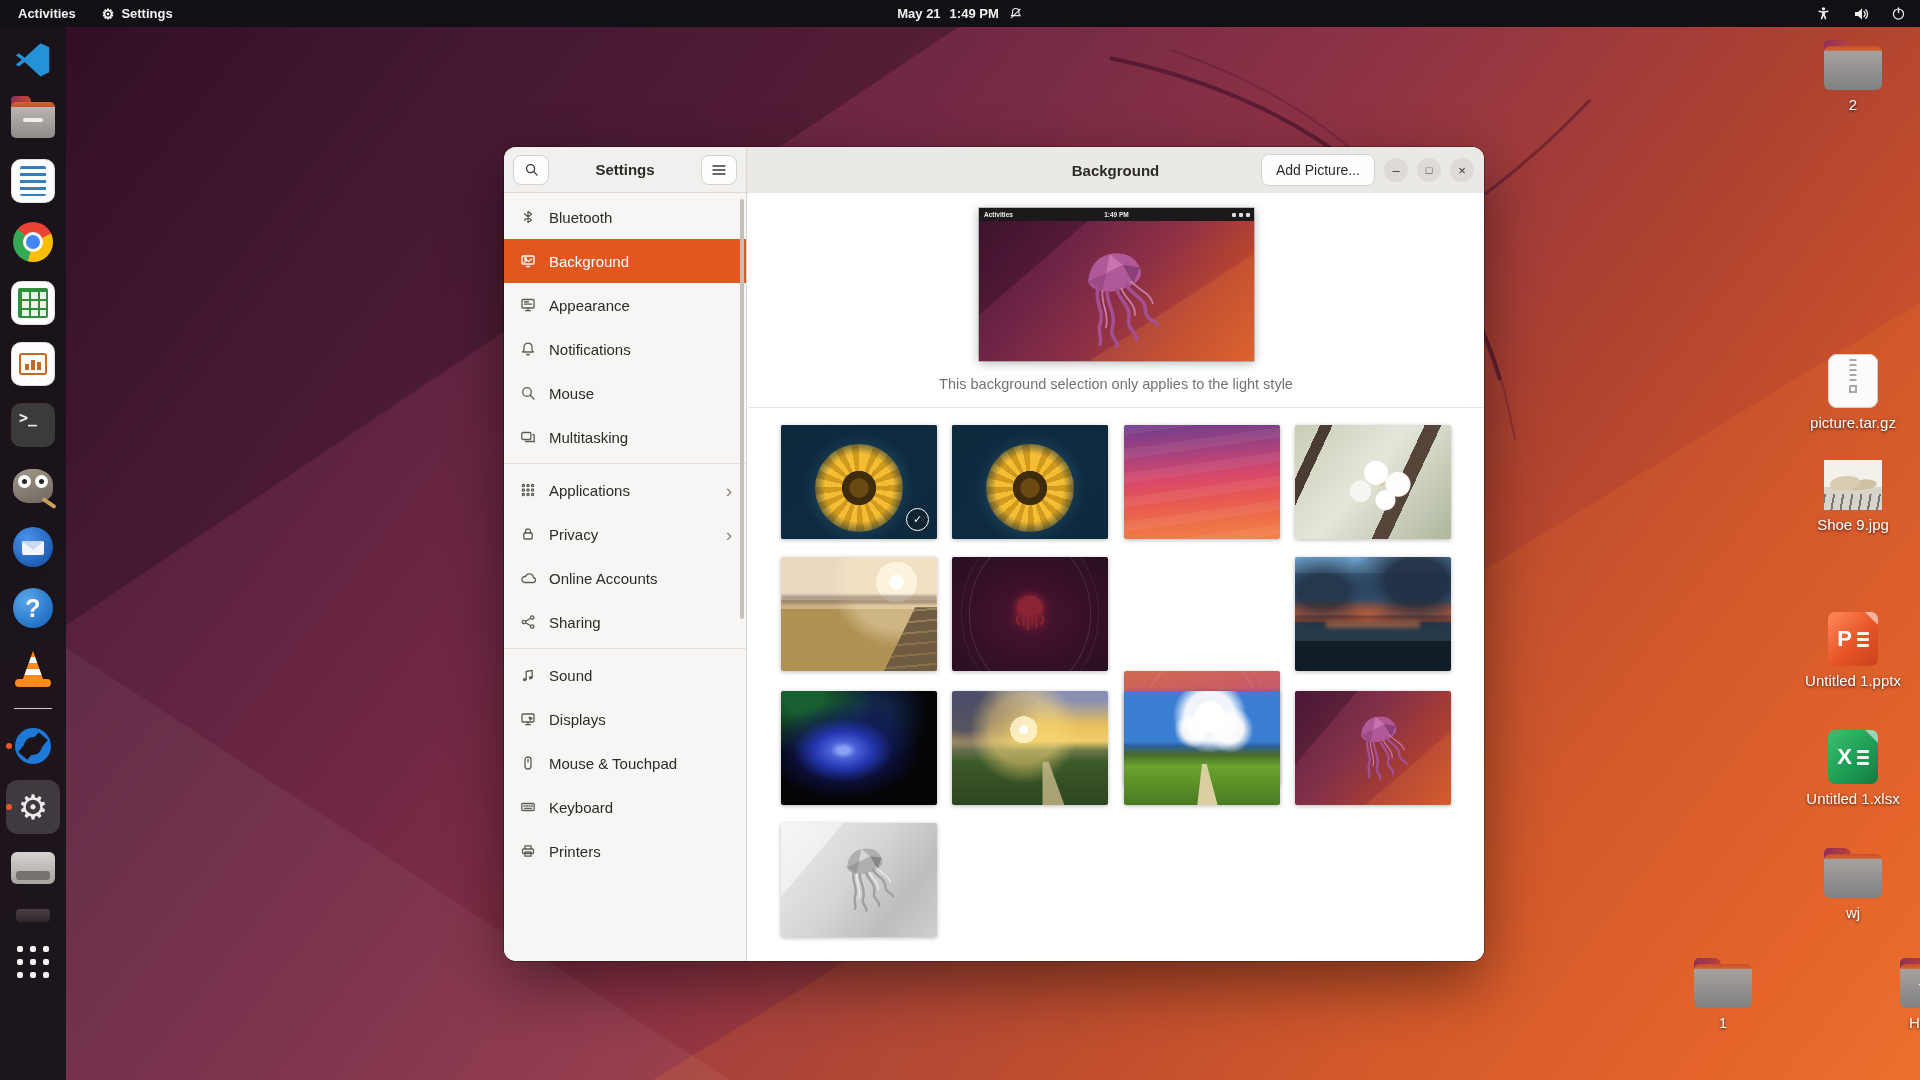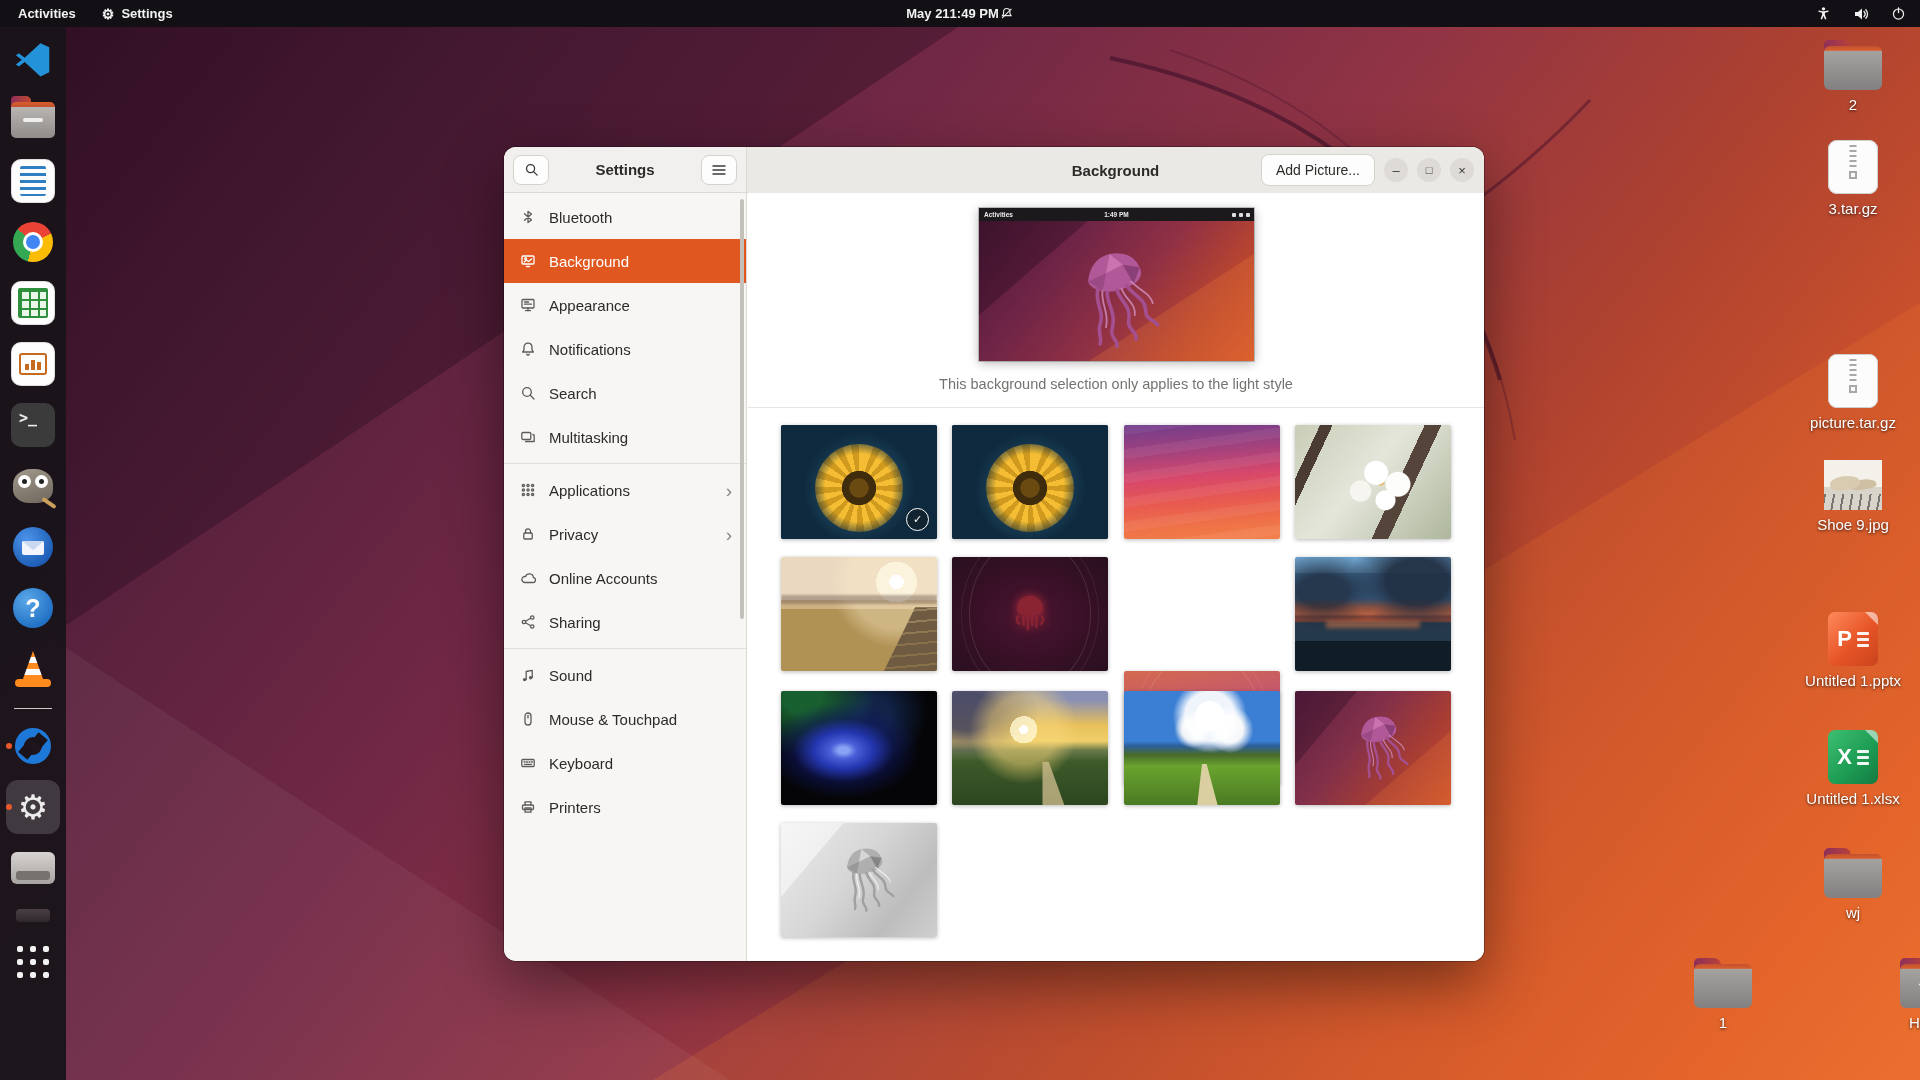--- a/index.html
+++ b/index.html
@@ -13,21 +13,21 @@
   .facet2{position:absolute;inset:0;background:rgba(255,130,46,.16);clip-path:polygon(100% 28%,100% 100%,34% 100%);}
   .facet3{position:absolute;inset:0;background:rgba(255,255,255,.05);clip-path:polygon(0 100%,38% 100%,0 56%);}
   .swoosh{position:absolute;left:1050px;top:40px;width:560px;height:430px;}
 
   
   .topbar{position:absolute;left:0;top:0;width:1920px;height:27px;background:#121014;display:flex;align-items:center;color:#f2f2f2;font-size:13px;font-weight:600;z-index:50;}
   .tb-left{display:flex;align-items:center;gap:26px;margin-left:18px;}
   .tb-activities{cursor:default;}
   .tb-app{display:flex;align-items:center;gap:7px;}
   .tb-gear{font-size:14px;line-height:1;}
-  .tb-center{position:absolute;left:50%;transform:translateX(-50%);display:flex;align-items:center;}
+  .tb-center{position:absolute;left:50%;transform:translateX(-50%);display:flex;align-items:center;gap:9px;}
   .tb-right{position:absolute;right:14px;display:flex;align-items:center;gap:22px;}
   .tbi{display:block;}
 
   
   .dock{position:absolute;left:0;top:27px;width:66px;height:1053px;background:rgba(26,20,26,.96);display:flex;flex-direction:column;align-items:center;padding-top:8px;box-sizing:border-box;z-index:40;}
   .ditem{position:relative;width:58px;height:48px;margin-bottom:13px;display:flex;align-items:center;justify-content:center;flex:none;}
   .rundot{position:absolute;left:2px;top:50%;transform:translateY(-50%);width:6px;height:6px;border-radius:50%;background:#e8582a;}
   .dsep{width:38px;height:1px;background:rgba(235,235,235,.85);margin:2px 0 13px;flex:none;}
   .tile{width:44px;height:44px;border-radius:10px;display:flex;align-items:center;justify-content:center;}
   .t-white{background:#fdfdfd;box-shadow:inset 0 0 0 1px rgba(0,0,0,.12);}
@@ -350,27 +350,20 @@
     </div>
   </div>
 
   <div class="dicon" style="left:1792px;top:40px">
     <div class="folder-ic">
         <div class="tab"></div>
         <div class="bodyp"></div>
       </div>
     <span class="lbl">2</span>
   </div>
-  <div class="dicon" style="left:1792px;top:140px">
-    <div class="arch">
-        <div class="zip"></div>
-        <div class="pull"></div>
-      </div>
-    <span class="lbl">3.tar.gz</span>
-  </div>
   <div class="dicon" style="left:1792px;top:354px">
     <div class="arch">
         <div class="zip"></div>
         <div class="pull"></div>
       </div>
     <span class="lbl">picture.tar.gz</span>
   </div>
   <div class="dicon" style="left:1792px;top:460px">
     <div class="shoe"></div>
     <span class="lbl">Shoe 9.jpg</span>
@@ -476,21 +469,21 @@
             <path d="M8 2.2c2.6 0 4 1.8 4 4.2v2.4l1.4 2.2H2.6L4 8.8V6.4c0-2.4 1.4-4.2 4-4.2z"></path>
             <path d="M6.8 13.2a1.3 1.3 0 0 0 2.4 0"></path>
           </svg>
         <span class="slbl">Notifications</span>
       </div>
       <div class="srow">
         <svg class="sic" width="16" height="16" viewBox="0 0 16 16">
             <circle cx="7" cy="7" r="4.3"></circle>
             <path d="M10.3 10.3 14 14"></path>
           </svg>
-        <span class="slbl">Search</span>
+        <span class="slbl">Mouse</span>
       </div>
       <div class="srow">
         <svg class="sic" width="16" height="16" viewBox="0 0 16 16">
             <rect x="1.8" y="3.5" width="9" height="7" rx="1.2"></rect>
             <path d="M5.5 12.5h8.7V6.8c0-.8-.5-1.3-1.3-1.3"></path>
           </svg>
         <span class="slbl">Multitasking</span>
       </div>
       <div class="ssep"></div>
       <div class="srow">
@@ -534,20 +527,27 @@
         <span class="slbl">Sharing</span>
       </div>
       <div class="ssep"></div>
       <div class="srow">
         <svg class="sic" width="16" height="16" viewBox="0 0 16 16">
             <path d="M6.2 12.5V4.5l6-1.2v7.4"></path>
             <circle class="fl" cx="4.6" cy="12.6" r="1.7"></circle>
             <circle class="fl" cx="10.6" cy="10.8" r="1.7"></circle>
           </svg>
         <span class="slbl">Sound</span>
+      </div>
+      <div class="srow">
+        <svg class="sic" width="16" height="16" viewBox="0 0 16 16">
+            <rect x="2" y="3" width="12" height="8" rx="1"></rect>
+            <path d="M8 11v2.4M5.5 13.6h5M9.2 6.2l3 1.2-1.3.5-.5 1.3z"></path>
+          </svg>
+        <span class="slbl">Displays</span>
       </div>
       <div class="srow">
         <svg class="sic" width="16" height="16" viewBox="0 0 16 16">
             <rect x="5" y="2" width="6" height="12" rx="3"></rect>
             <path d="M8 4.5v2.6"></path>
           </svg>
         <span class="slbl">Mouse &amp; Touchpad</span>
       </div>
       <div class="srow">
         <svg class="sic" width="16" height="16" viewBox="0 0 16 16">

